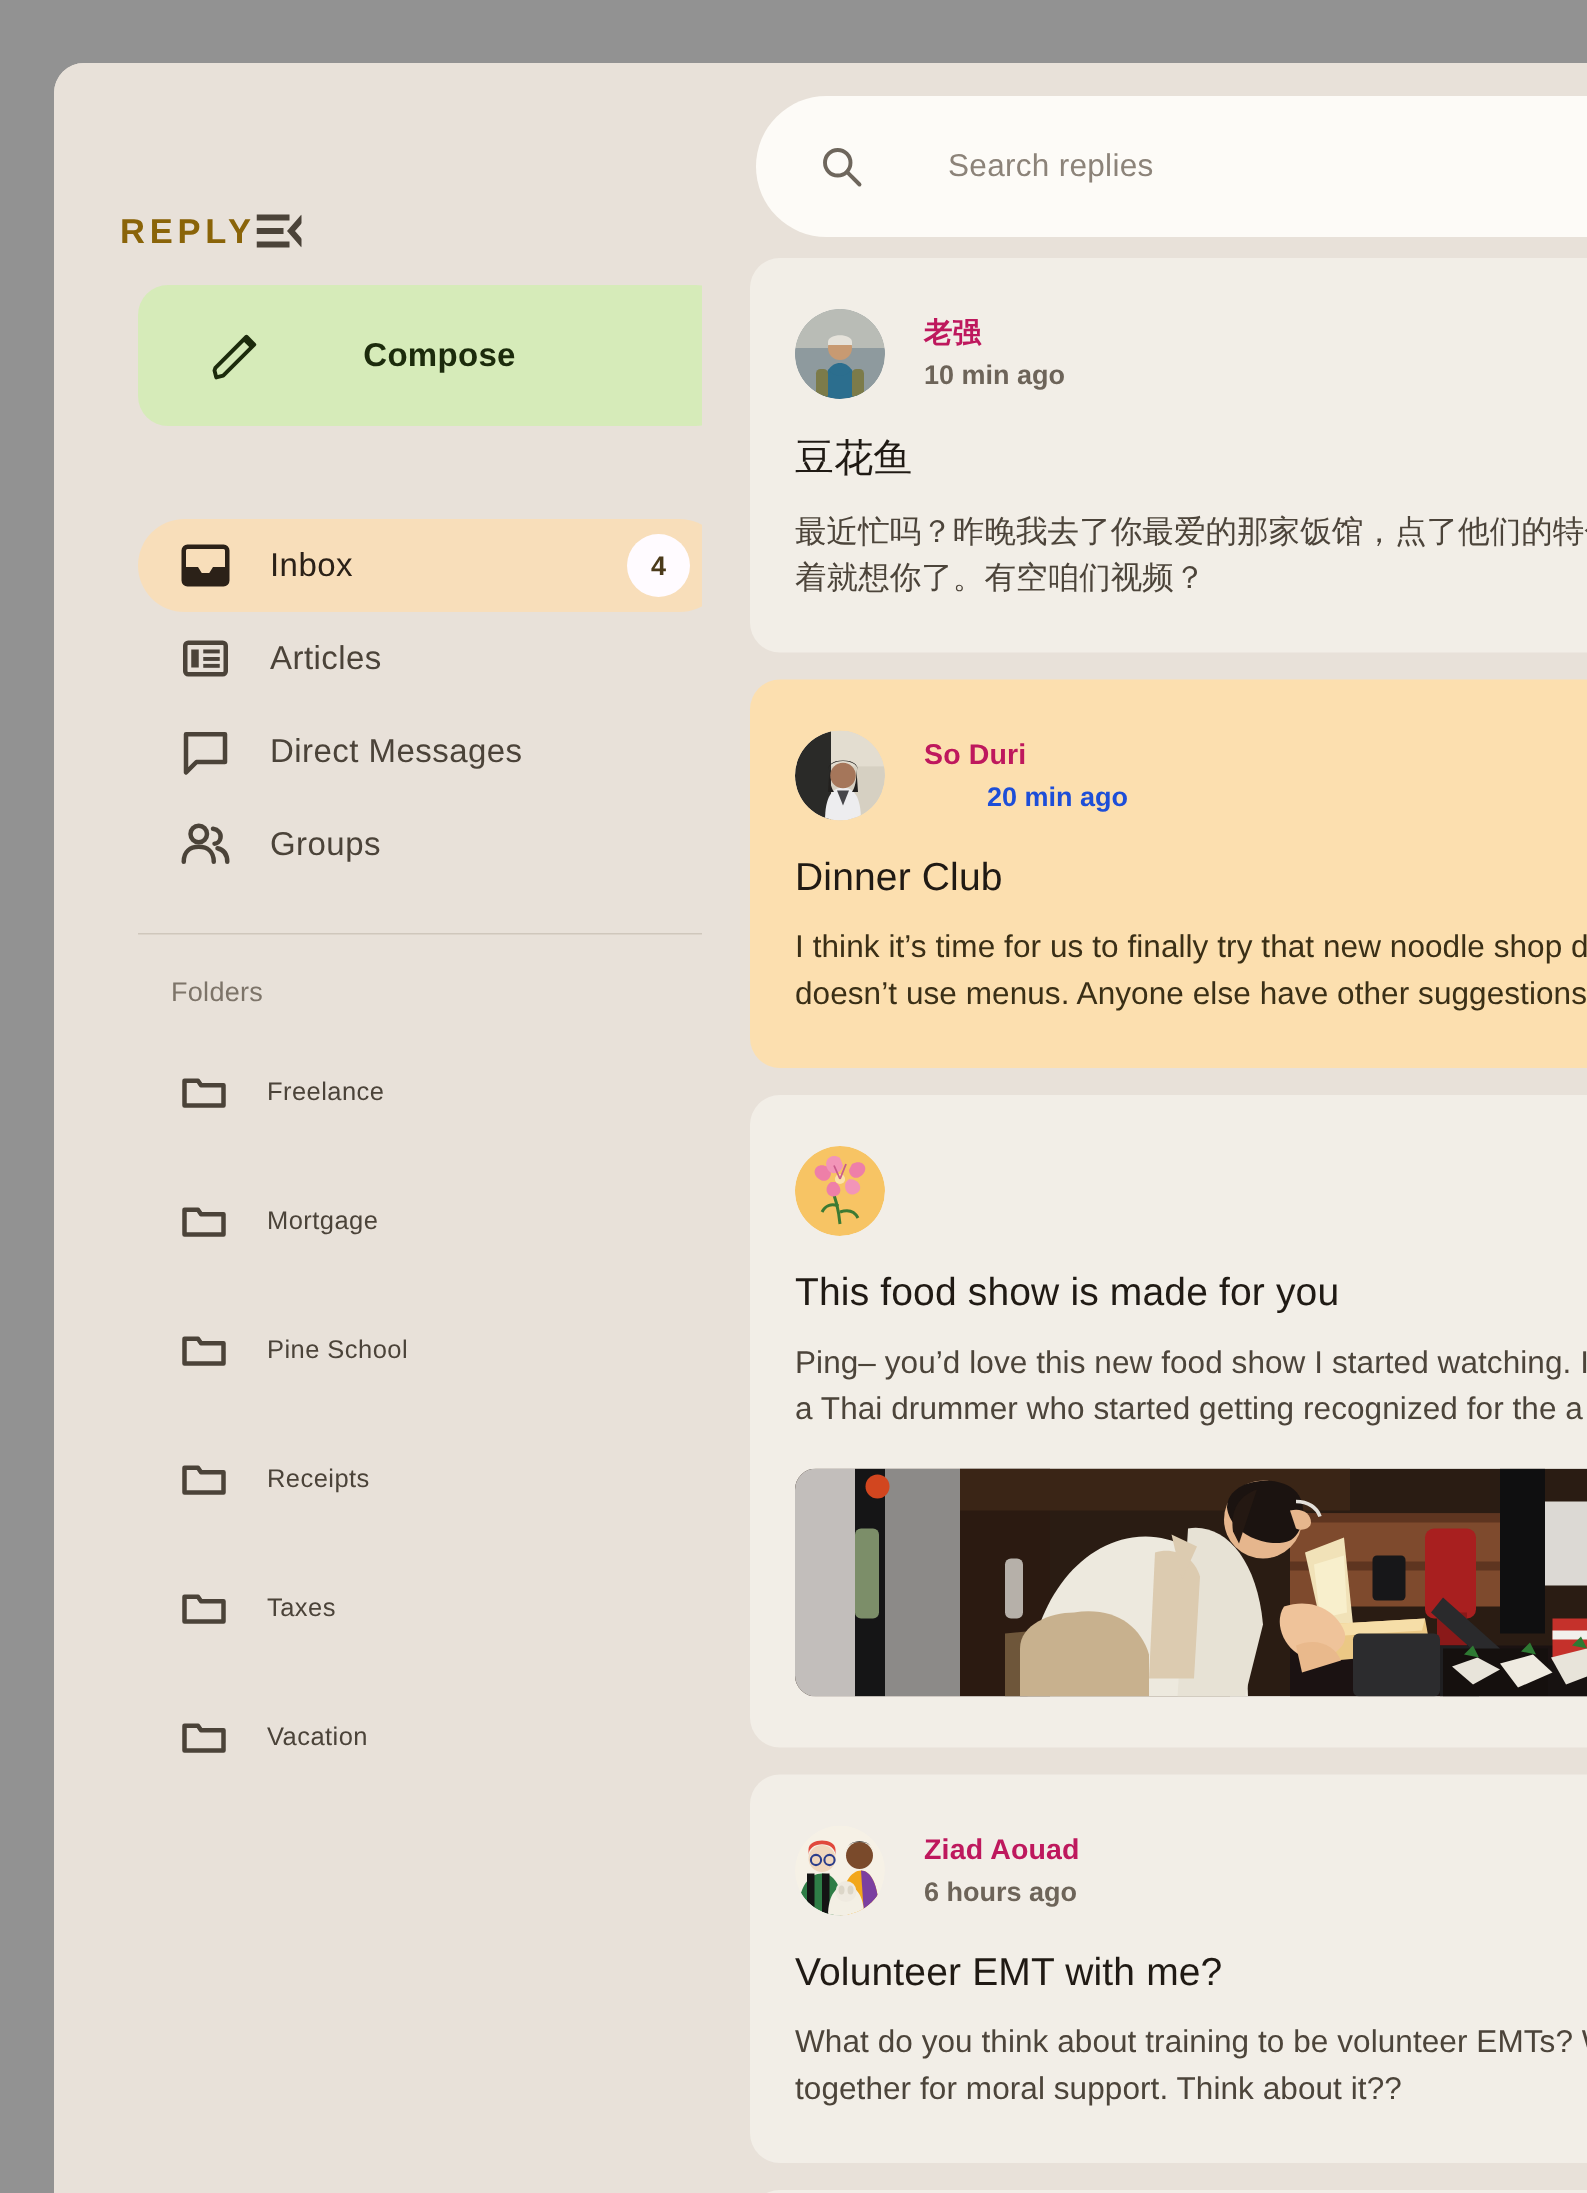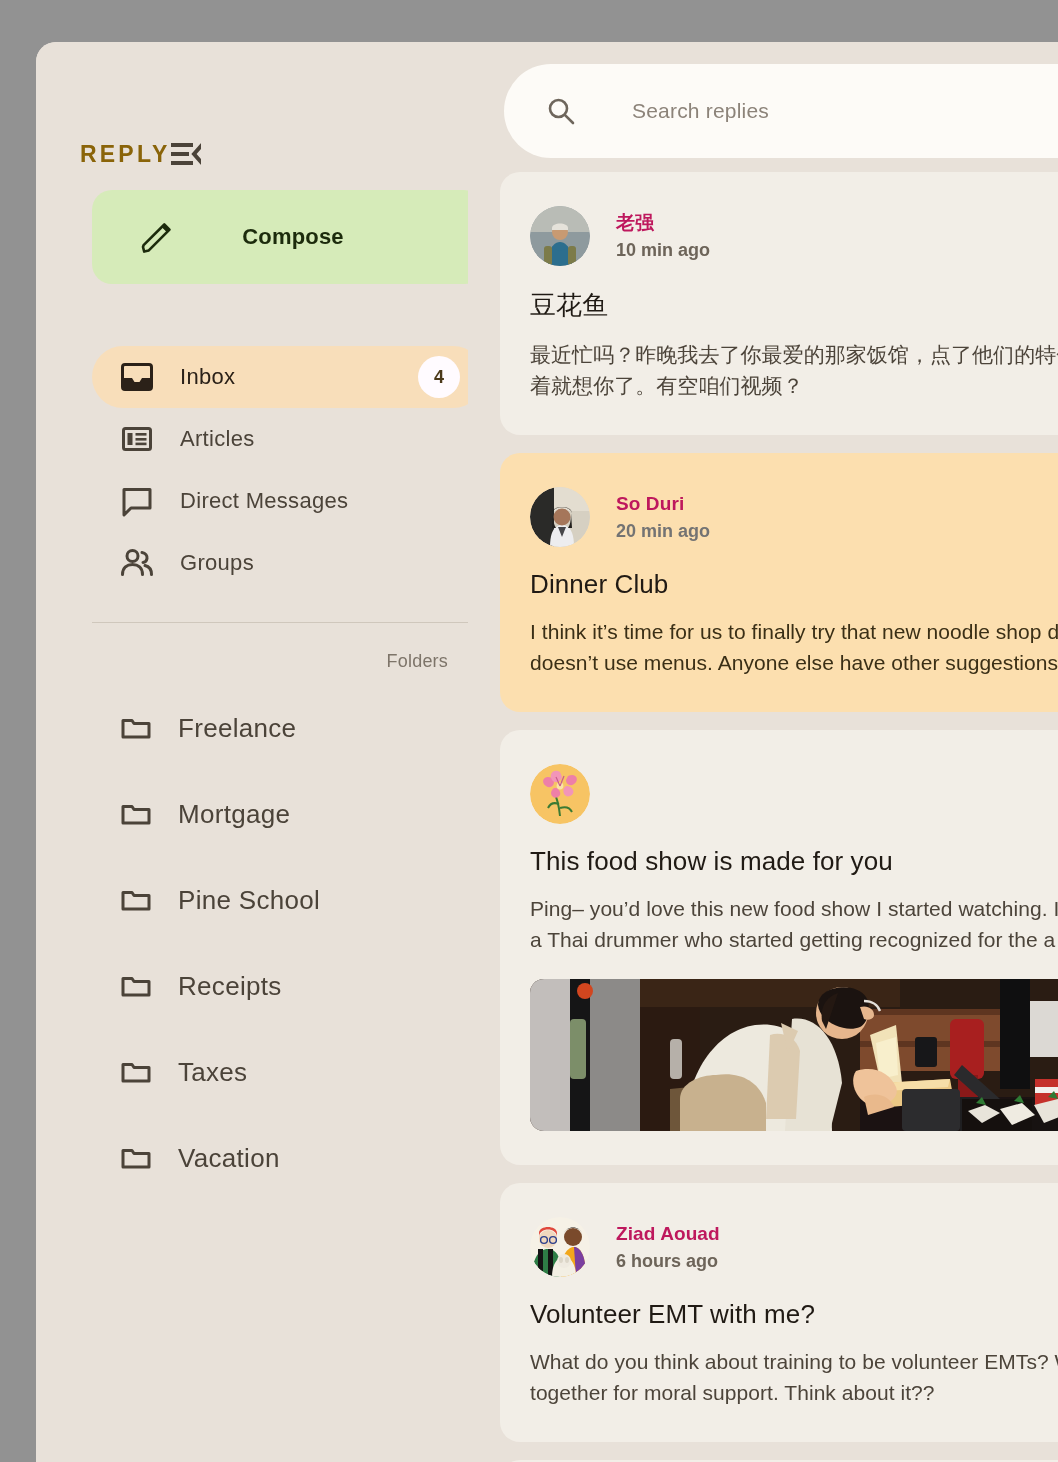--- a/index.html
+++ b/index.html
@@ -108,38 +108,37 @@
     width: 392px;
     height: 1px;
     background: #CFC7BC;
   }
 
   .folders-title {
     margin: 28px 0 0 78px;
     font-size: 18px;
     color: #7D7469;
     letter-spacing: 0.2px;
-    text-align: right;
   }
 
   .folder-list { margin-top: 26px; }
   .folder-item {
     height: 60px;
     margin-left: 56px;
     width: 392px;
     display: flex;
     align-items: center;
     border-radius: 30px;
     cursor: pointer;
     margin-bottom: 26px;
   }
   .folder-item .f-icon { width: 32px; height: 32px; margin-left: 28px; flex: 0 0 32px; }
   .folder-item .f-label {
     margin-left: 26px;
-    font-size: 26px;
+    font-size: 17px;
     font-weight: 500;
     color: #4B4339;
     letter-spacing: 0.3px;
   }
 
   
   #main {
     flex: 1;
     position: relative;
     background: #E8E1D9;
@@ -201,21 +200,21 @@
     line-height: 1.35;
     letter-spacing: 0.1px;
   }
   .time {
     font-size: 18px;
     font-weight: 700;
     color: #6D6459;
     line-height: 1.35;
     margin-top: 2px;
   }
-  .email-card.selected .time { color: #737373; }
+  .email-card.selected .time { color: #1d4ed8; margin-left: 42px; }
 
   .subject {
     margin-top: 22px;
     font-size: 26px;
     font-weight: 400;
     color: #201A14;
     letter-spacing: 0.1px;
     white-space: nowrap;
   }
   .body-text {

